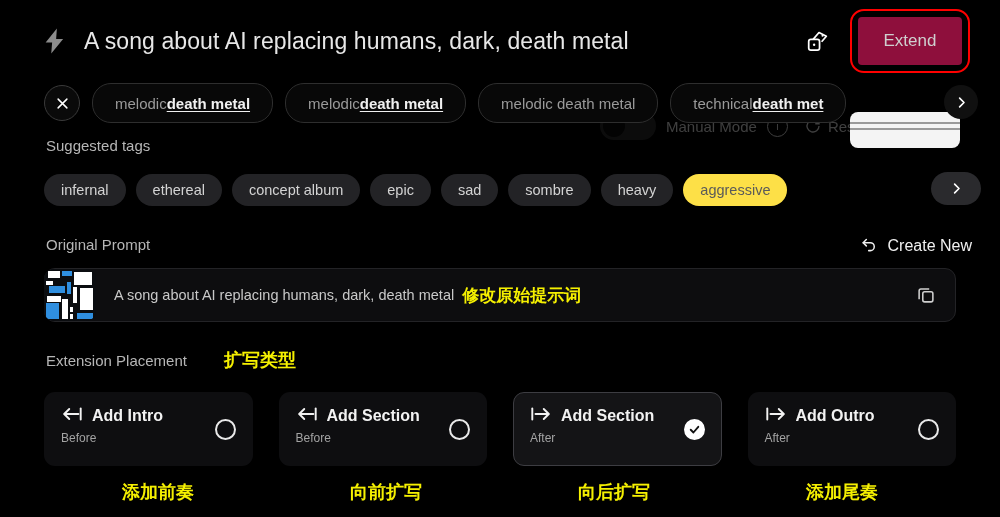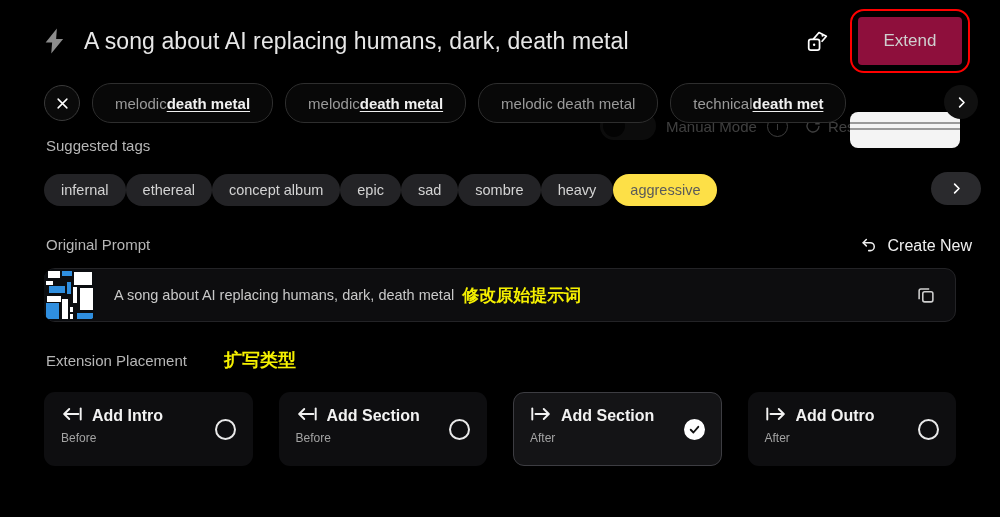--- a/index.html
+++ b/index.html
@@ -90,21 +90,21 @@
     z-index:6;
   }
 
   
   .section-label{
     position:absolute;font-size:15px;color:#b6b6b6;white-space:nowrap;
   }
   #suggested-label{left:46px;top:137px;}
   .tags-row{
     position:absolute;left:44px;top:172px;width:956px;height:36px;
-    display:flex;align-items:center;gap:0;overflow:hidden;
+    display:flex;align-items:center;gap:10px;overflow:hidden;
   }
   .tag-pill{
     height:32px;border-radius:16px;background:#232326;
     display:flex;align-items:center;padding:0 17px;font-size:14.5px;
     color:#d3d3d3;white-space:nowrap;flex:0 0 auto;font-weight:500;
   }
   .tag-pill.faded{color:#5a5a5a;background:#fde047;}
   .tags-next{
     position:absolute;right:19px;top:172px;width:50px;height:33px;
     border-radius:17px;background:#2a2a2d;
@@ -361,14 +361,20 @@
               <path d="M15 3.5 20.5 9 15 14.5"></path>
           </svg>
         </span>
         <span class="card-title">Add Outro</span>
       </div>
       <div class="card-sub">After</div>
       <span class="radio"></span>
     </div>
   </div>
 
+  <div class="cn-row">
+    <span class="cn-cell">添加前奏</span>
+    <span class="cn-cell">向前扩写</span>
+    <span class="cn-cell">向后扩写</span>
+    <span class="cn-cell">添加尾奏</span>
+  </div>
 
 </div>
 
 </body></html>

